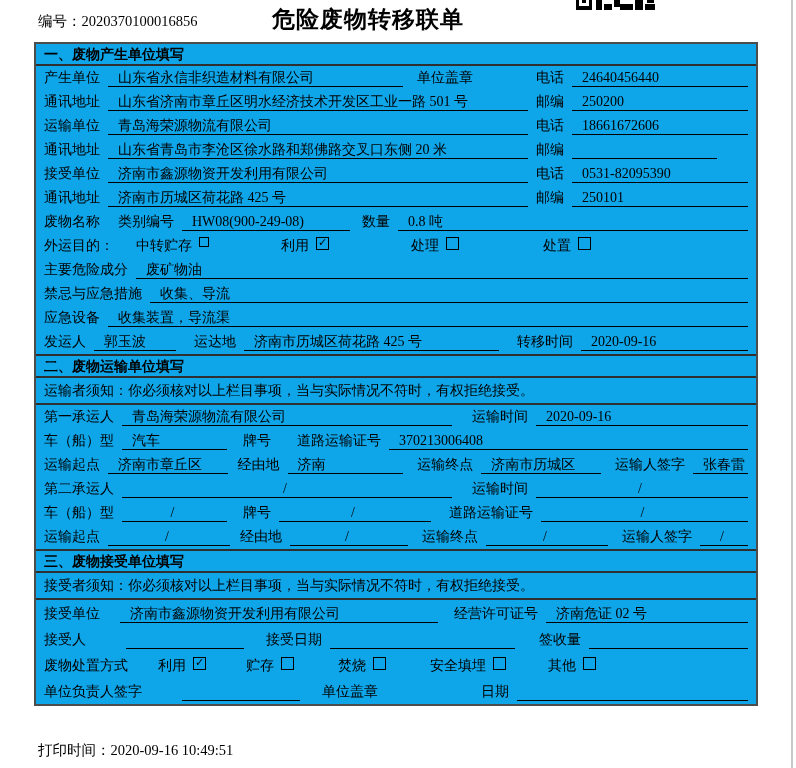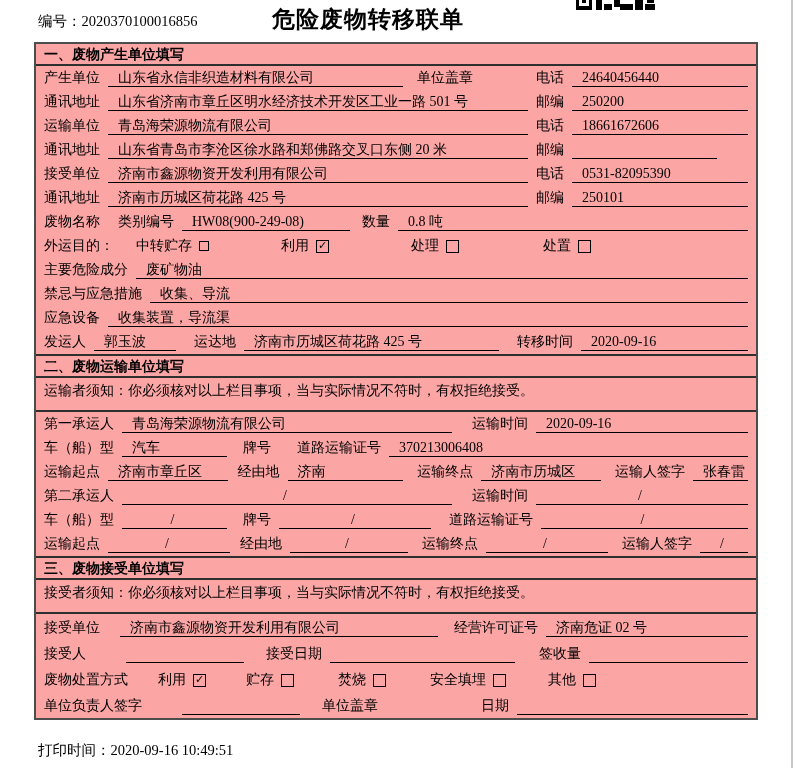--- a/index.html
+++ b/index.html
@@ -6,33 +6,33 @@
   html,body { background:#ffffff; }
   .page {
     position:relative; width:796px; height:768px; background:#ffffff;
     font-family:"Liberation Serif","DejaVu Serif",serif; color:#000; overflow:hidden;
   }
   .page-edge { position:absolute; top:0; bottom:0; left:791px; width:2px; background:#c9c9c9; }
   .doc-header { position:relative; height:40px; }
   .doc-no { position:absolute; left:38px; top:12px; font-size:14.5px; white-space:nowrap; }
   .doc-title { position:absolute; left:0; right:60px; top:4px; text-align:center; font-size:23px; font-weight:bold; letter-spacing:1px; }
   .qr-frag { position:absolute; left:576px; top:0; }
-  .form-box { position:absolute; left:34px; top:42px; width:724px; border:2px solid #4d4d4d; background:#fca5a5; }
+  .form-box { position:absolute; left:34px; top:42px; width:724px; border:2px solid #4d4d4d; background:#0ea5e9; }
   .sec-h { height:22px; line-height:21px; padding:0 8px; font-size:14px; font-weight:bold; border-bottom:2px solid #2f2f2f; }
   .section + .section { border-top:2px solid #2f2f2f; }
-  .notice { height:34px; line-height:26px; padding:0 8px; font-size:14px; border-bottom:2px solid #2f2f2f; white-space:nowrap; }
+  .notice { height:27px; line-height:26px; padding:0 8px; font-size:14px; border-bottom:2px solid #2f2f2f; white-space:nowrap; }
   .row { display:flex; align-items:flex-end; height:24px; padding:0 8px 3px 8px; font-size:14px; }
   .s3 .row { height:26px; }
   .lb { flex:0 0 auto; white-space:nowrap; padding-right:8px; }
   .val { border-bottom:1.4px solid #000; padding:0 4px 0 10px; white-space:nowrap; line-height:18px; height:18px; overflow:hidden; }
   .fx { flex:1 1 auto; }
   .ctr { text-align:center; padding-left:0; }
   .grp-l { flex:0 0 492px; display:flex; align-items:flex-end; }
   .grp-r { flex:1 1 auto; display:flex; }
-  .opt { display:inline-flex; align-items:center; white-space:nowrap; }
+  .opt { display:inline-flex; white-space:nowrap; }
   .cb { display:inline-block; width:13px; height:13px; border:1.5px solid #000; margin-left:7px;
         font-size:11px; line-height:10px; text-align:center; font-family:"DejaVu Sans",sans-serif; }
   .cb.small { width:10px; height:10px; }
   .doc-footer { position:absolute; left:38px; top:741px; font-size:14.5px; white-space:nowrap; }
 </style>
 </head>
 <body>
 
 <div class="page">
   <div class="page-edge"></div>

